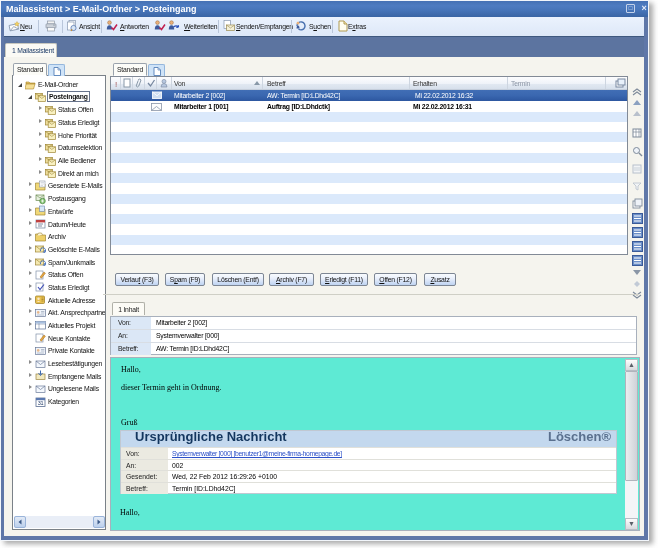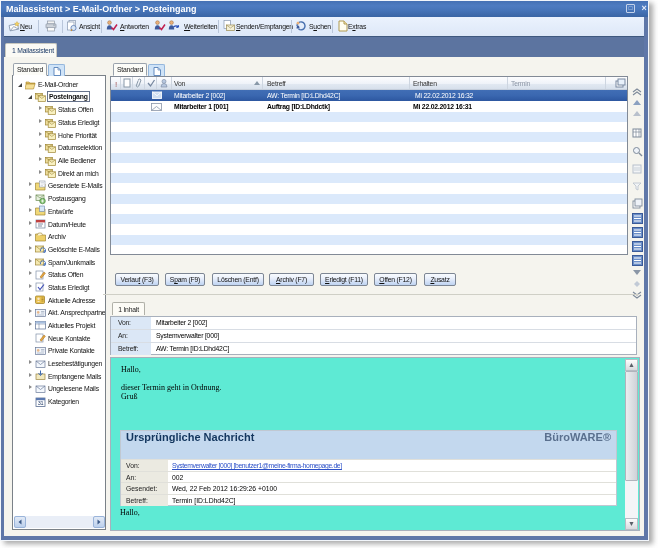--- a/index.html
+++ b/index.html
@@ -33,21 +33,21 @@
 .inhtab{left:112px;top:302px;width:33px;height:13px;background:#fcfbf6;border:1px solid #b0b0a8;border-bottom:none;border-radius:2px 2px 0 0;font-size:6.8px;color:#222;line-height:13px;text-align:center}
 .fields{left:110px;top:316px;width:527px;height:39px;border:1px solid #a8b0bc;background:#fff}
 .frow{position:absolute;left:0;width:525px;height:13px;border-bottom:1px solid #d8dde4;font-size:6.8px;line-height:12px}
 .flab{position:absolute;left:0;top:0;width:40px;height:12px;background:#dbe7f6;padding-left:7px;color:#222}
 .fval{position:absolute;left:45px;top:0;white-space:nowrap}
 .bodyp{left:110px;top:357px;width:530px;height:174px;border:1px solid #a8b0bc;background:#5eead4;font-family:"Liberation Serif",serif;font-size:8px;letter-spacing:0}
 .sb{position:absolute;right:1px;top:1px;width:13px;height:171px;background:#f4f5f7}
 .sbbtn{position:absolute;left:0;width:13px;height:12px;background:linear-gradient(180deg,#fdfdfd,#d8dade);border:1px solid #b8bcc4;color:#5a6068;font-size:7px;line-height:10px;text-align:center}
 .sbthumb{position:absolute;left:0;top:12px;width:13px;height:110px;background:linear-gradient(90deg,#eceef0,#cfd2d8);border:1px solid #b0b4bc;border-radius:1px}
 .qbox{position:absolute;left:9px;top:72px;width:497px;border:1px solid #c0c8d2;background:#fff;font-family:"Liberation Sans",sans-serif}
-.qhead{height:28px;background:#c3d8ee;font-size:11px;font-weight:bold;color:#13365e;line-height:12px;padding-left:5px}
+.qhead{height:16px;background:#c3d8ee;font-size:13px;font-weight:bold;color:#13365e;line-height:12px;padding-left:14px}
 .qrow{position:relative;height:11.5px;border-top:1px solid #e0e0da;font-size:6.8px;line-height:11px}
 .qlab{position:absolute;left:0;top:0;width:47px;height:11.5px;background:#ebeae1;padding-left:5px;color:#222}
 .qval{position:absolute;left:51px;top:0;white-space:nowrap}
 .lk{color:#2b50c8;text-decoration:underline}
 u{text-decoration:underline}
 </style></head>
 <body>
 <div class="a win"></div>
 <div class="a titlebar">Mailassistent &gt; E-Mail-Ordner &gt; Posteingang</div>
 <div class="a" style="left:626px;top:4px;width:9px;height:9px;border:1px solid #c3d2ea;border-radius:1px;color:#dbe6f6;font-size:6px;line-height:7px;text-align:center">□</div>
@@ -506,23 +506,23 @@
       <span class="fval">Systemverwalter [000]</span>
     </div>
 <div class="frow" style="top:26px;border-bottom:none">
       <span class="flab">Betreff:</span>
       <span class="fval">AW: Termin [ID:LDhd42C]</span>
     </div>
 </div>
 <div class="a bodyp">
 <div style="position:absolute;left:10px;top:7px">Hallo,</div>
 <div style="position:absolute;left:10px;top:25px">dieser Termin geht in Ordnung.</div>
-<div style="position:absolute;left:10px;top:34px">Gruß</div>
+<div style="position:absolute;left:10px;top:60px">Gruß</div>
 <div class="qbox">
-<div class="qhead" style="position:relative">Ursprüngliche Nachricht<span style="position:absolute;right:5px;top:0;color:#5a708e">BüroWARE®</span></div>
+<div class="qhead" style="position:relative">Ursprüngliche Nachricht<span style="position:absolute;right:5px;top:0;color:#5a708e">Löschen®</span></div>
 <div class="qrow">
         <span class="qlab">Von:</span>
         <span class="qval"><span class="lk" style="letter-spacing:-0.35px">Systemverwalter [000] [benutzer1@meine-firma-homepage.de]</span></span>
       </div>
 <div class="qrow">
         <span class="qlab">An:</span>
         <span class="qval">002</span>
       </div>
 <div class="qrow">
         <span class="qlab">Gesendet:</span>

